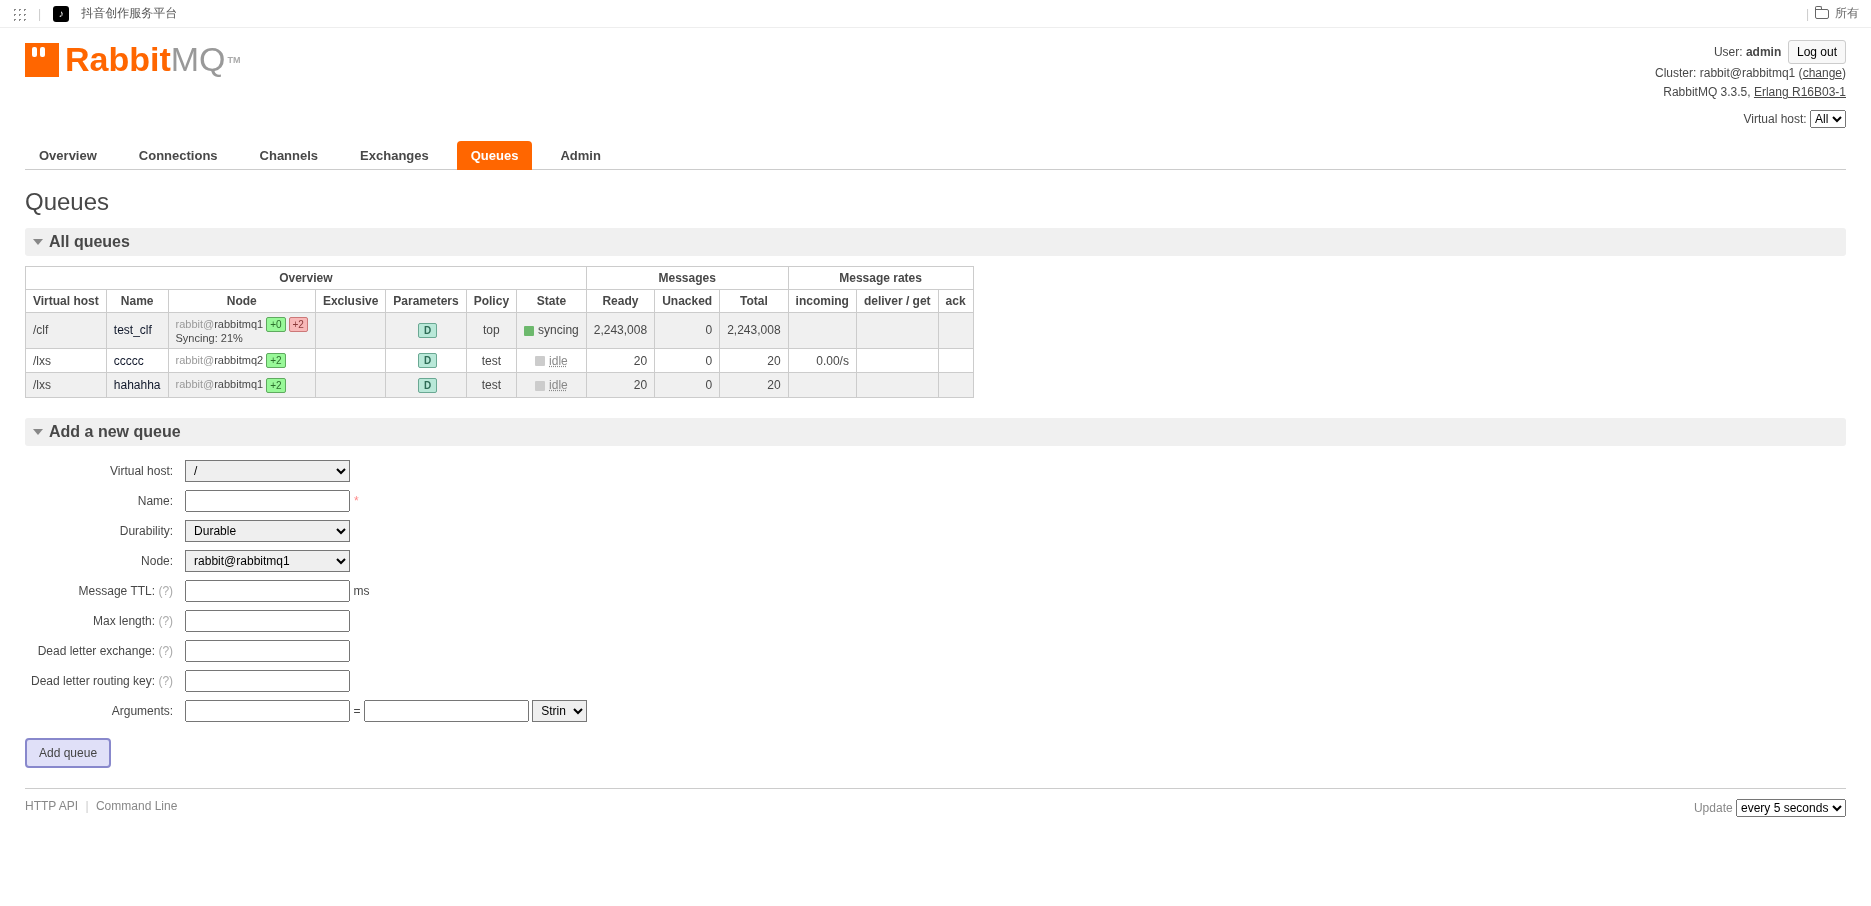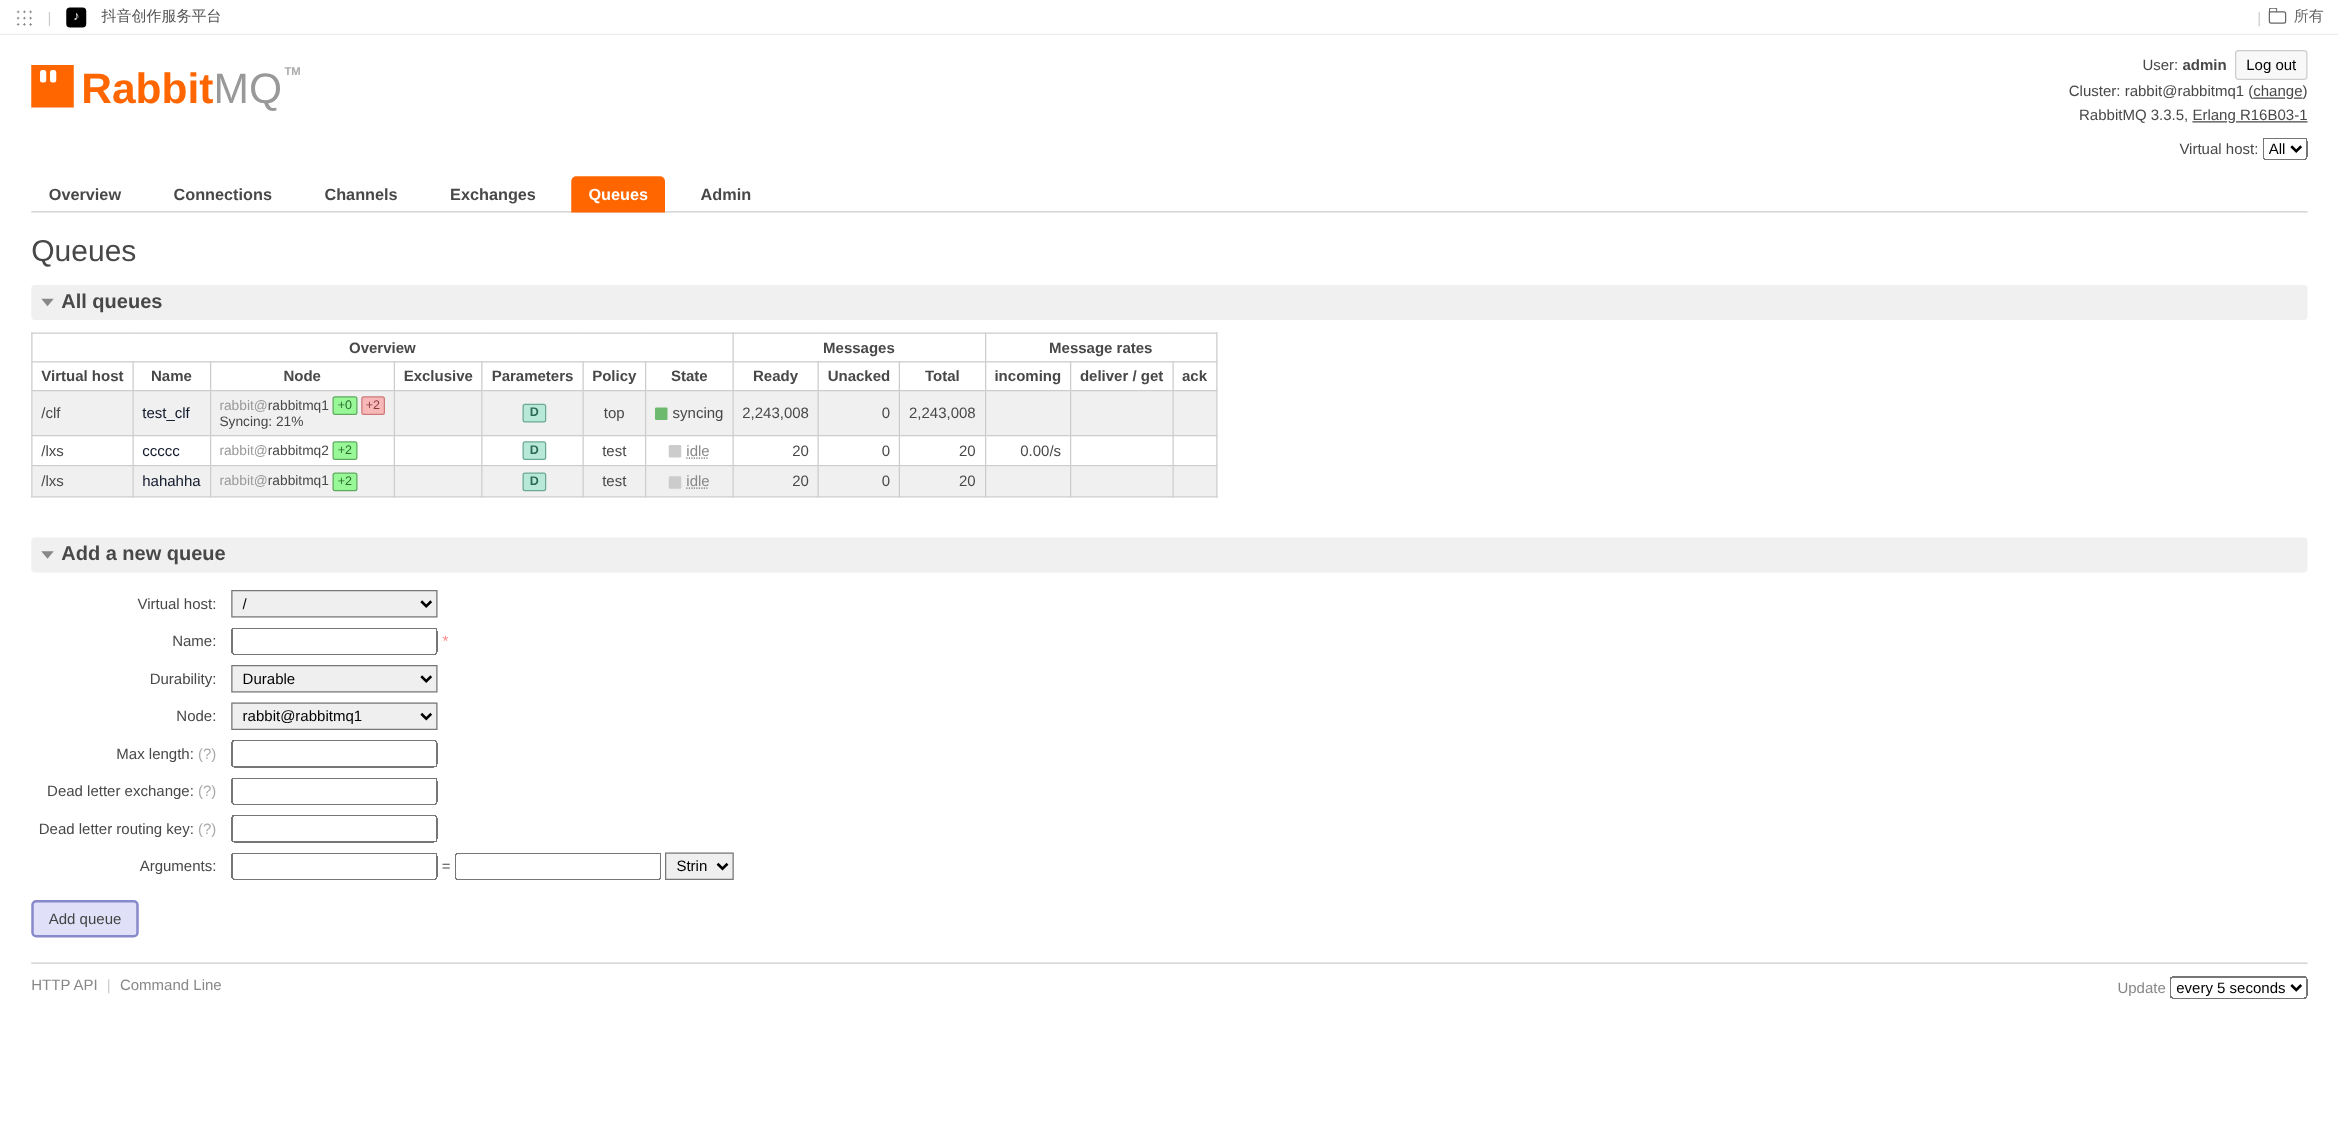--- a/index.html
+++ b/index.html
@@ -13,21 +13,21 @@
   .chrome-div { color: #ccc; }
   .tt-icon { width: 16px; height: 16px; background: #000; color: #fff; border-radius: 3px; display: inline-flex; align-items: center; justify-content: center; font-size: 10px; font-weight: bold; }
   .browser-right { display: flex; align-items: center; gap: 6px; color: #666; }
   .folder-icon { width: 14px; height: 10px; border: 1.5px solid #666; border-radius: 0 2px 2px 2px; position: relative; display: inline-block; }
   .folder-icon::before { content:""; position:absolute; top:-4px; left:-1.5px; width:5px; height:3px; border:1.5px solid #666; border-bottom:none; border-radius:2px 2px 0 0; }
 
   .page { padding: 0 25px; }
   
   
   .header { display: flex; justify-content: space-between; align-items: flex-start; margin-top: 12px; }
-  .logo { font-size: 34px; font-weight: 700; color: #f60; display: flex; align-items: flex-start; margin-top: 12px; }
+  .logo { font-size: 34px; font-weight: 700; color: #f60; display: flex; align-items: center; }
   .logo .rabbit-icon { width: 34px; height: 34px; background: #f60; display: inline-block; margin-right: 6px; position: relative; }
   .logo .rabbit-icon::before, .logo .rabbit-icon::after { content: ""; position: absolute; background: #fff; }
   .logo .rabbit-icon::before { width: 5px; height: 10px; top: 4px; left: 7px; border-radius: 2px; }
   .logo .rabbit-icon::after  { width: 5px; height: 10px; top: 4px; left: 15px; border-radius: 2px; }
   .logo .mq { color: #999; font-weight: 400; }
   .logo .tm { font-size: 9px; color: #aaa; vertical-align: top; margin-left: 2px; }
   
   .header-right { text-align: right; font-size: 12px; line-height: 1.6; }
   .header-right .u { text-decoration: underline; }
   .logout-btn { background: #f8f8f8; border: 1px solid #ccc; padding: 4px 8px; font-size: 12px; cursor: pointer; border-radius: 3px; }
@@ -68,21 +68,21 @@
   .mini { display: inline-block; font-size: 10px; padding: 1px 3px; border-radius: 2px; margin-left: 3px; vertical-align: middle; border: 1px solid; }
   .mini.green { background: #98f898; border-color: #5faa5f; color: #2b6e2b; }
   .mini.red   { background: #f8b8b8; border-color: #cc7878; color: #8b3a3a; }
   .mini.D     { background: #b8e8d8; border-color: #6aa893; color: #2d6b56; font-weight: bold; padding:1px 5px;}
   .state-dot { width: 10px; height: 10px; display: inline-block; vertical-align: middle; border-radius: 1px; margin-right: 4px; }
   .state-dot.sync { background: #6db96d; }
   .state-dot.idle { background: #ccc; }
   .idle-txt { color: #888; text-decoration: underline dotted; }
   
   
-  .form-section { margin-top: 32px; }
+  .form-section { margin-top: 20px; }
   table.form { border-collapse: collapse; margin-bottom: 12px; }
   table.form th { text-align: right; font-weight: normal; padding: 4px 6px; vertical-align: middle; white-space: nowrap; font-size:12px;}
   table.form td { padding: 4px 6px; }
   table.form input[type=text], table.form select { width: 165px; font-size: 12px; padding: 2px 4px; }
   table.form select { background:#efefef; border:1px solid #777; }
   table.form .unit { font-size: 12px; color: #484848; }
   .req { color: #f88; margin-left: 4px; }
   .arg-key, .arg-val { width: 165px !important; }
   .arg-type { width: 55px !important; }
   
@@ -251,20 +251,24 @@
     </tr>
     <tr>
       <th>Durability:</th>
       <td><select><option>Durable</option></select></td>
     </tr>
     <tr>
       <th>Node:</th>
       <td><select><option>rabbit@rabbitmq1</option></select></td>
     </tr>
     <tr>
+      <th><span>Message TTL:</span> <span class="help">(?)</span></th>
+      <td><input type="text" style=""> <span class="unit">ms</span></td>
+    </tr>
+    <tr>
       <th><span>Max length:</span> <span class="help">(?)</span></th>
       <td><input type="text" style=""></td>
     </tr>
     <tr>
       <th><span>Dead letter exchange:</span> <span class="help">(?)</span></th>
       <td><input type="text" style=""></td>
     </tr>
     <tr>
       <th><span>Dead letter routing key:</span> <span class="help">(?)</span></th>
       <td><input type="text" style=""></td>

